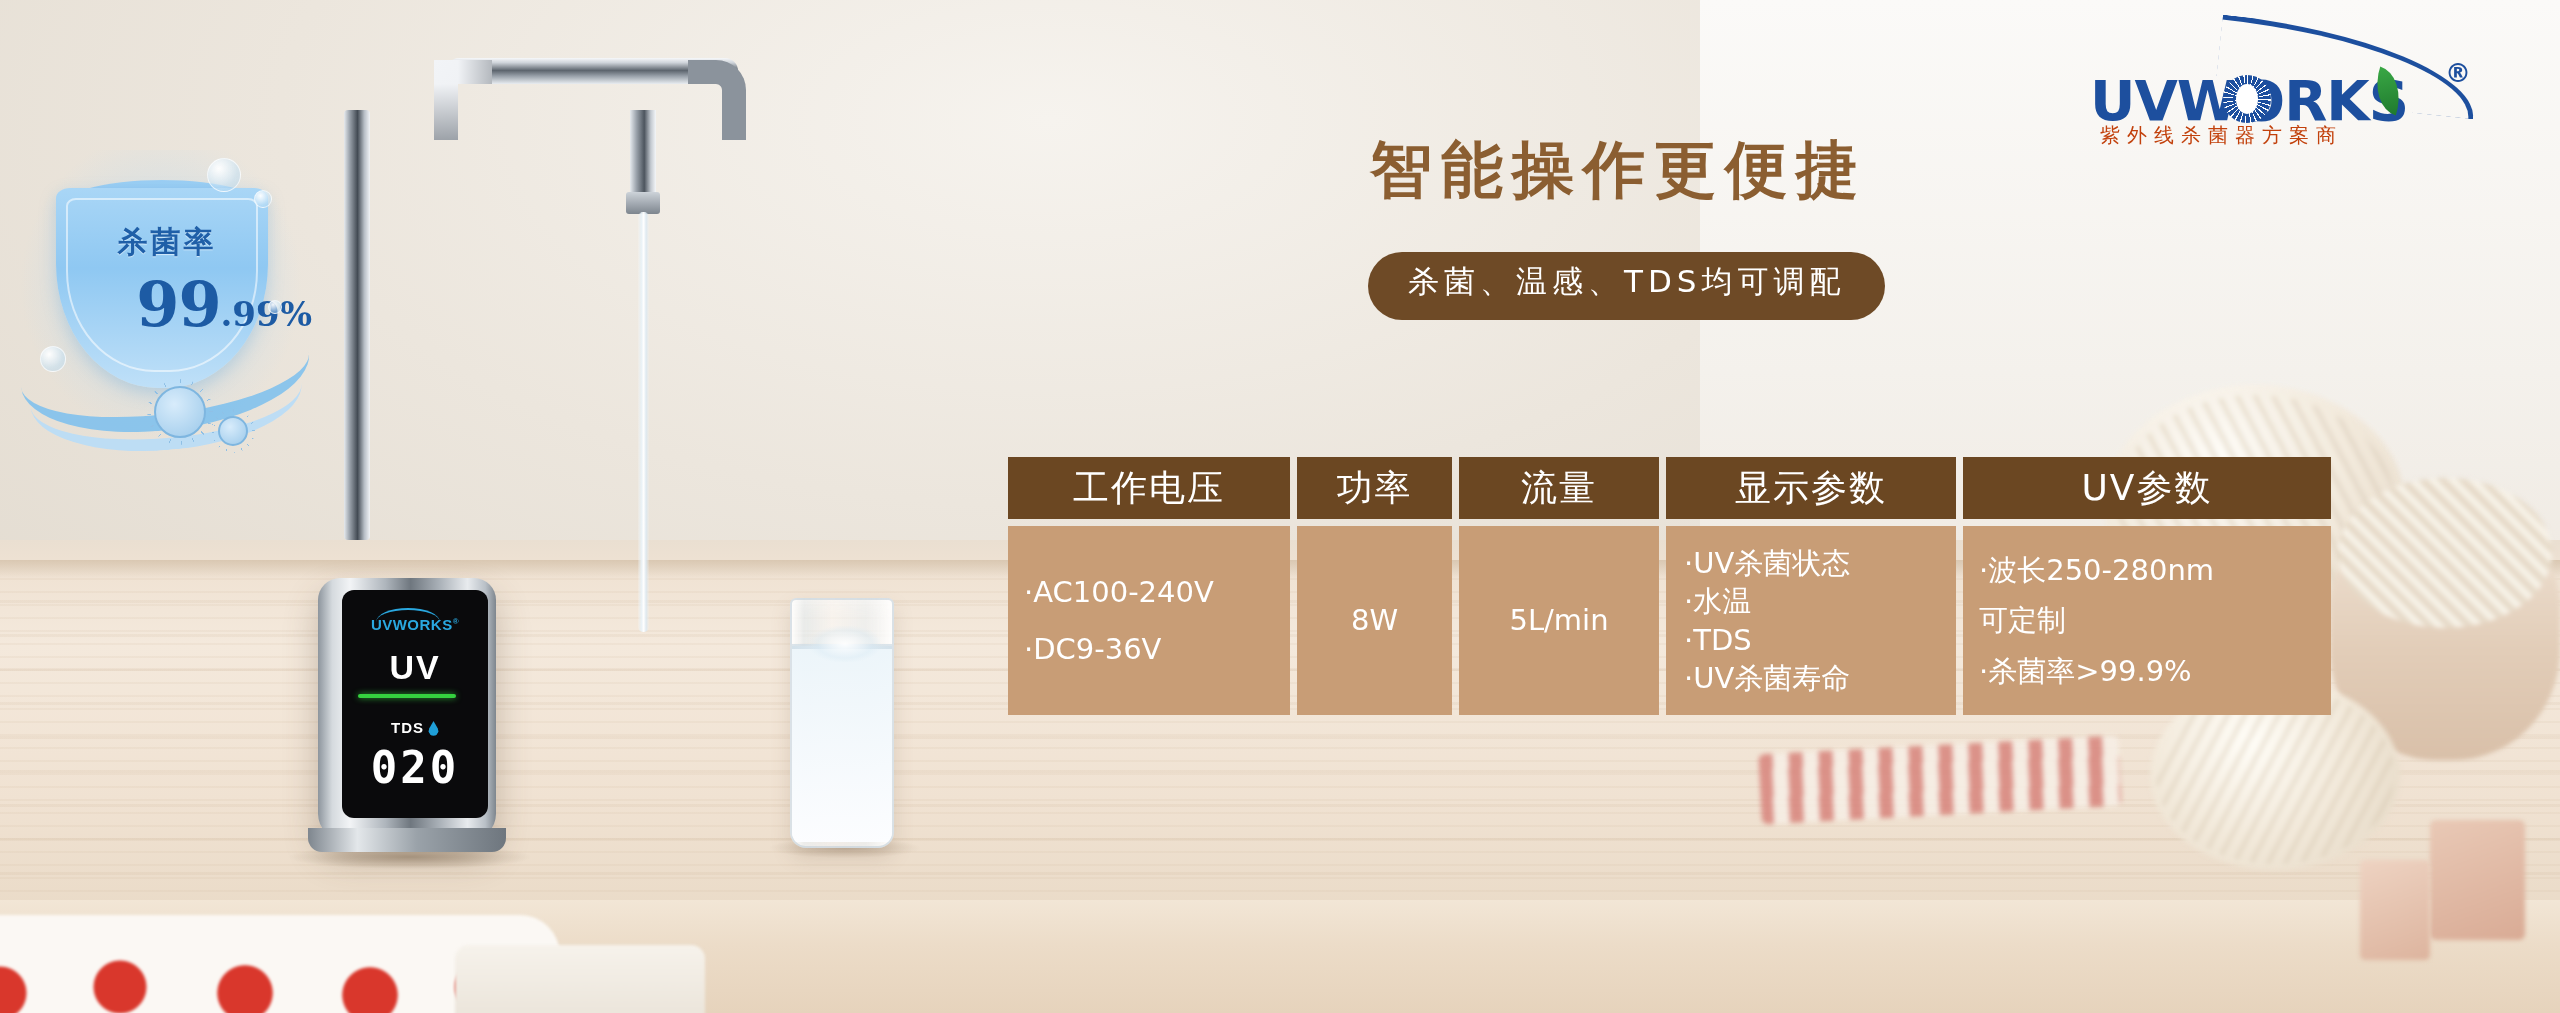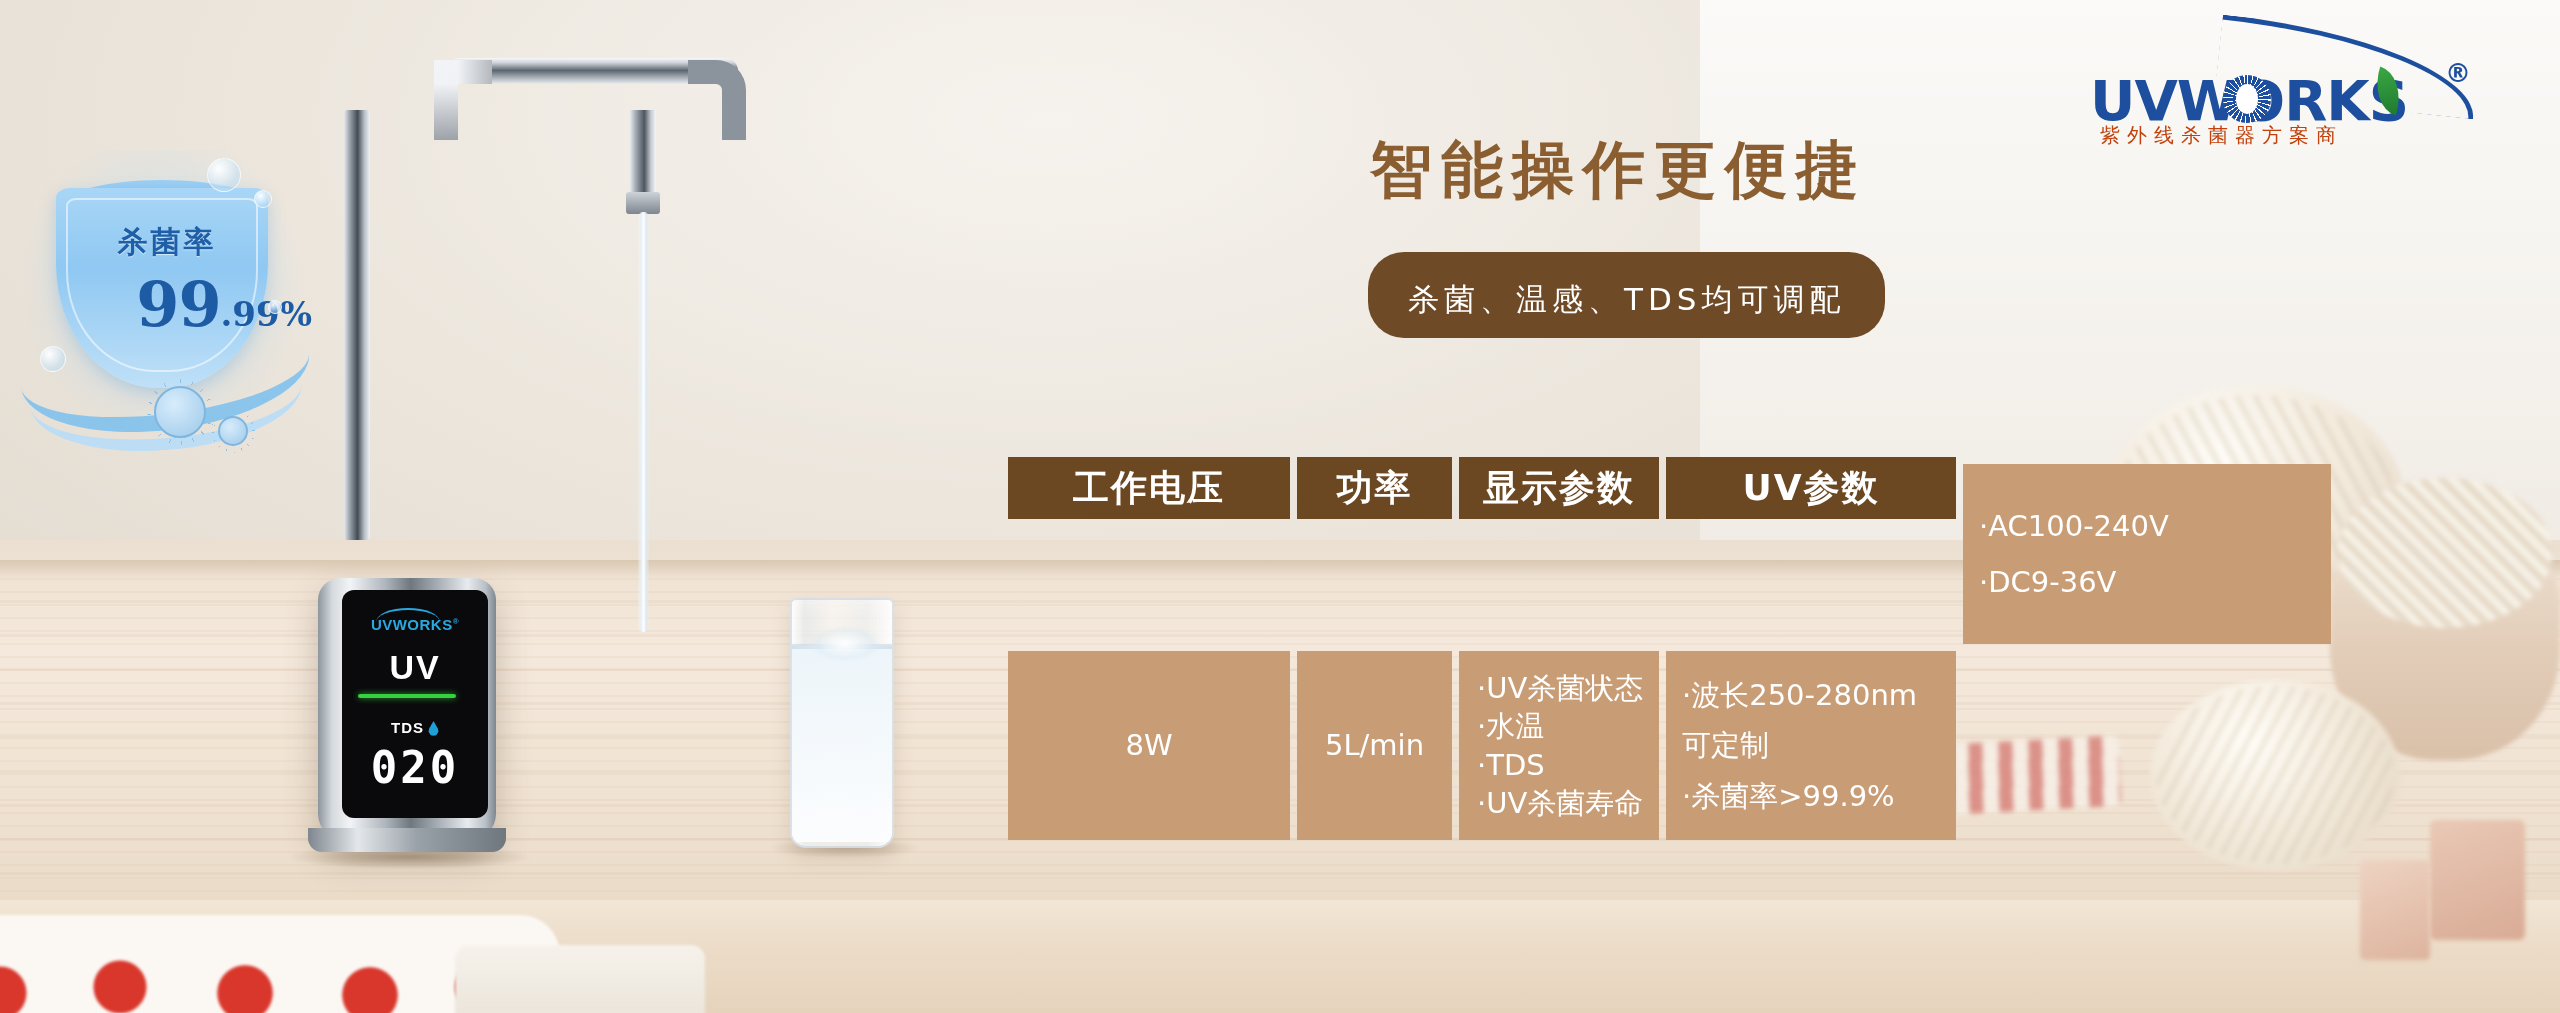--- a/index.html
+++ b/index.html
@@ -367,21 +367,21 @@
   .headline {
     position:absolute; left:1370px; top:128px; width:640px;
     color:#8b5e31;
     font-family:Liberation Mono, monospace;
     font-size:62px; font-weight:bold;
     letter-spacing:9px;
     white-space:nowrap;
   }
   .pill {
     position:absolute; left:1368px; top:252px;
-    padding:27px 40px 17px 40px;
+    padding:9px 40px 17px 40px;
     background:#6e4a26;
     border-radius:36px;
     color:#ffffff;
     font-size:31px;
     letter-spacing:5px;
     font-family:"DejaVu Sans", sans-serif;
     white-space:nowrap;
   }
 
   
@@ -457,21 +457,21 @@
   
   .spec-table {
     position:absolute; left:1008px; top:457px; width:1295px;
     display:grid;
     grid-template-columns:282px 155px 200px 290px 368px;
     column-gap:7px;
   }
   .th {
     background:#6b4722;
     color:#ffffff;
-    font-size:36px; font-weight:bold;
+    font-size:36px; font-weight:normal;
     letter-spacing:2px;
     height:62px;
     display:flex; align-items:center; justify-content:center;
     font-family:"DejaVu Sans", sans-serif;
     white-space:nowrap;
   }
   .td {
     background:#c89d76;
     color:#ffffff;
     min-height:180px;
@@ -565,20 +565,21 @@
     <div class="logo-reg">®</div>
     <div class="logo-sub">紫外线杀菌器方案商</div>
   </div>
 
   <div class="headline">智能操作更便捷</div>
   <div class="pill">杀菌、温感、TDS均可调配</div>
 
   <div class="spec-table">
     <div class="th">工作电压</div>
     <div class="th">功率</div>
+    <div class="th">流量</div>
     <div class="th">显示参数</div>
     <div class="th">UV参数</div>
 
     <div class="td voltage">
       <div class="line">·AC100-240V</div>
       <div class="line">·DC9-36V</div>
     </div>
     <div class="td center">
       <div class="line">8W</div>
     </div>

